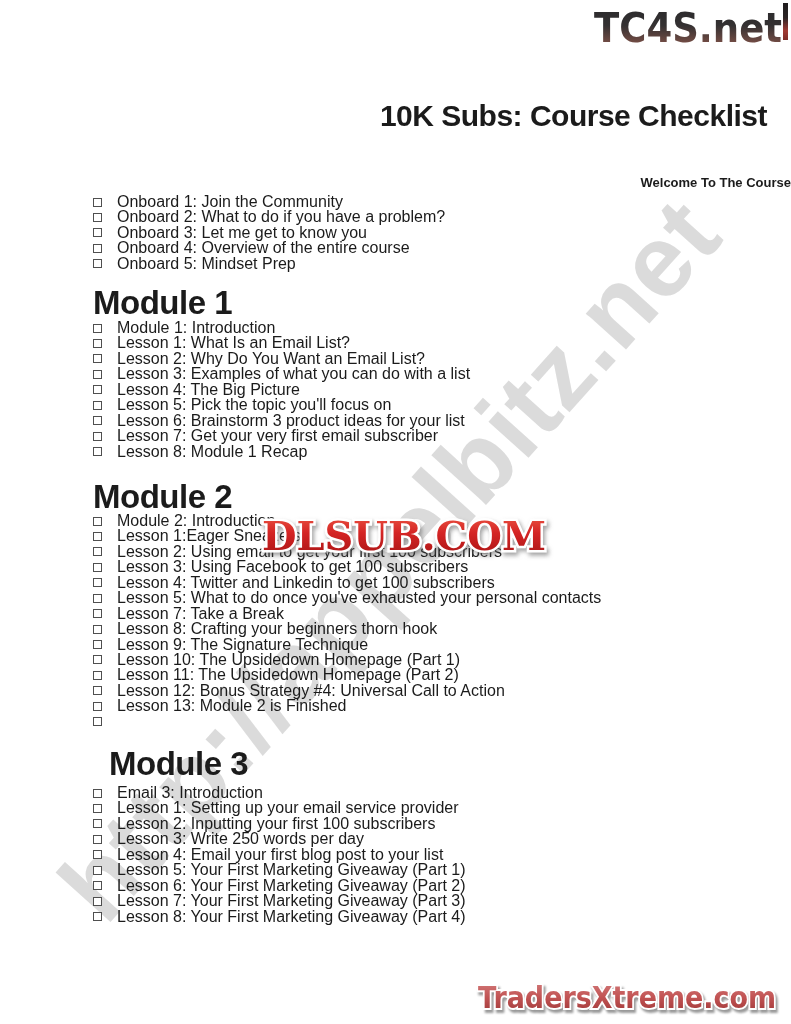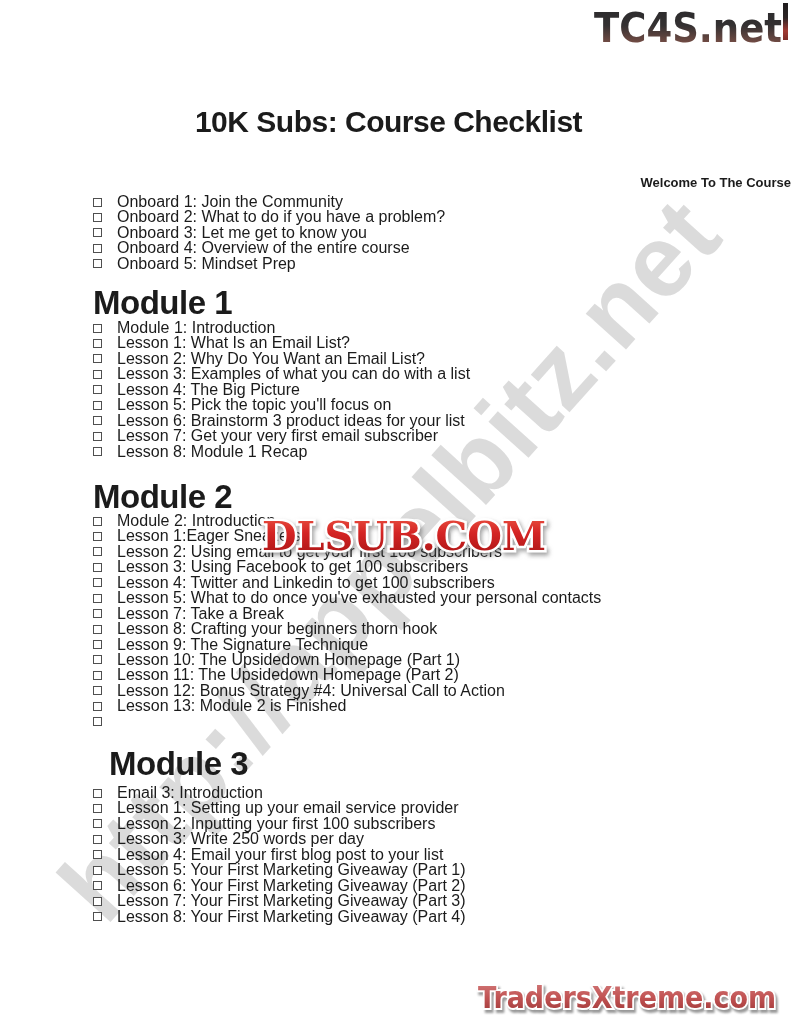--- a/index.html
+++ b/index.html
@@ -26,24 +26,24 @@
     white-space:nowrap;
     z-index:1;
     user-select:none;
   }
 
   .content { position:absolute; inset:0; z-index:2; }
 
   
   .doc-title {
     position:absolute; left:0; right:14px; top:90px;
-    text-align:center;
+    text-align:right;
     font-size:30px; line-height:32px;
     font-weight:bold; letter-spacing:-0.5px;
-    margin:16px;
+    margin:10px;
   }
 
   .welcome-heading {
     position:absolute; left:0; right:0; top:175px;
     text-align:right;
     font-size:13px; font-weight:bold;
     margin:0;
   }
 
   .module-heading {

